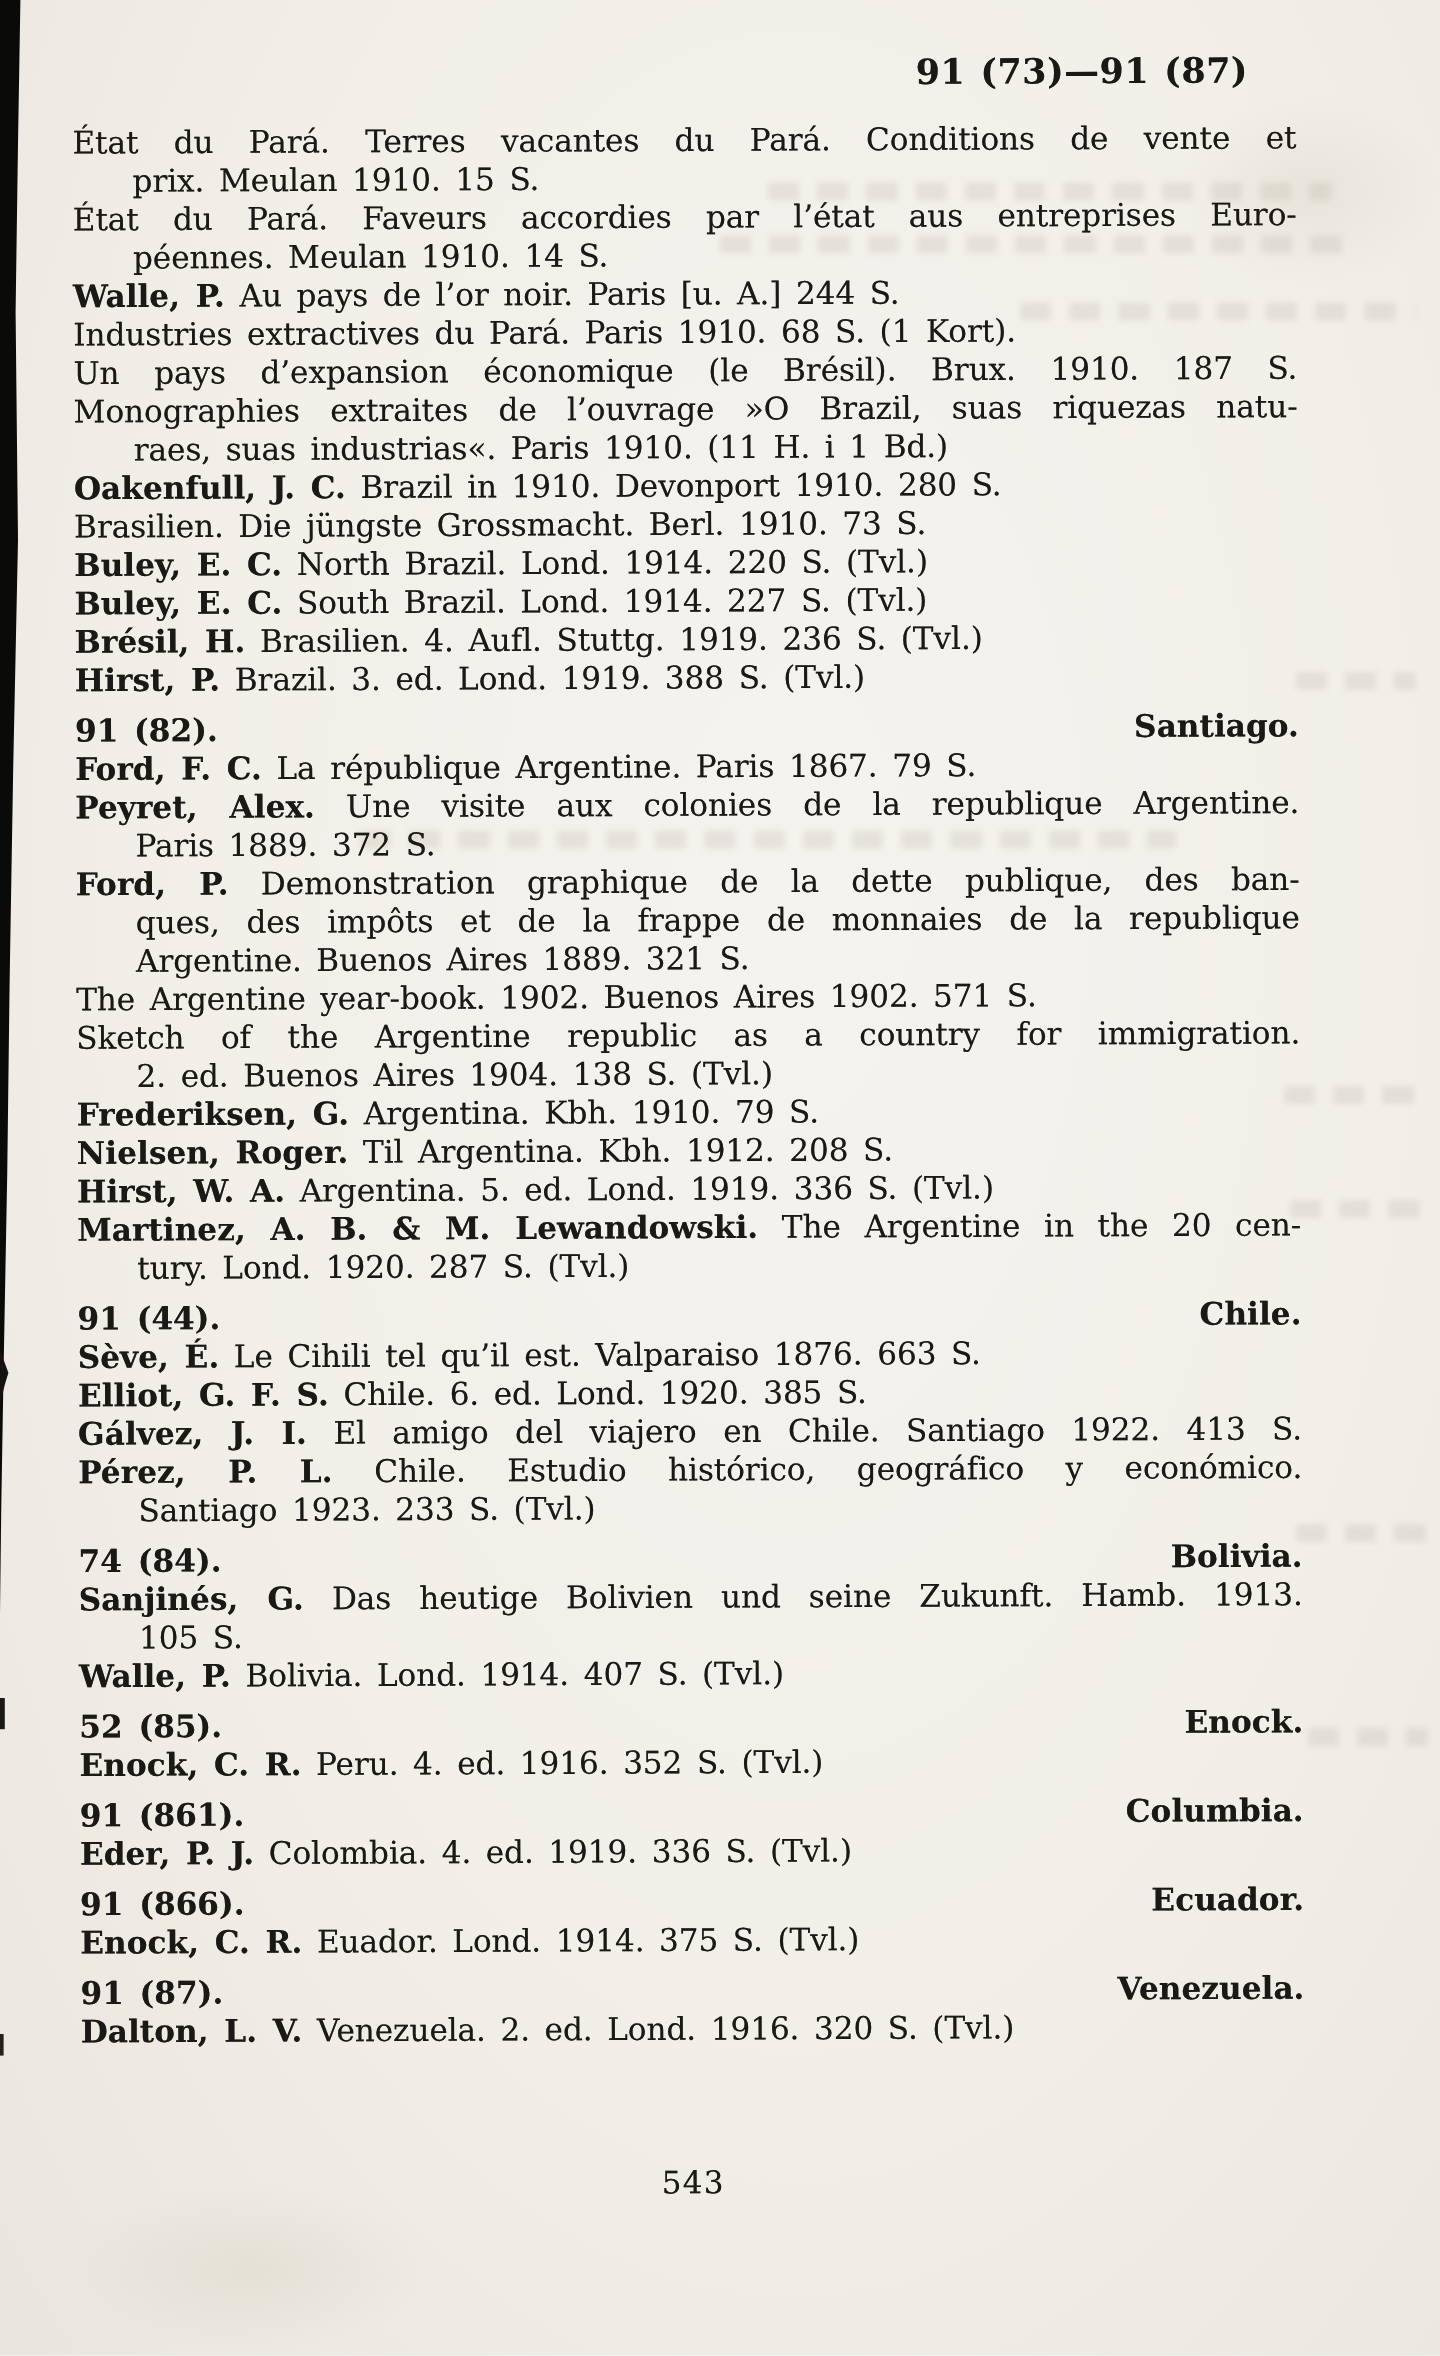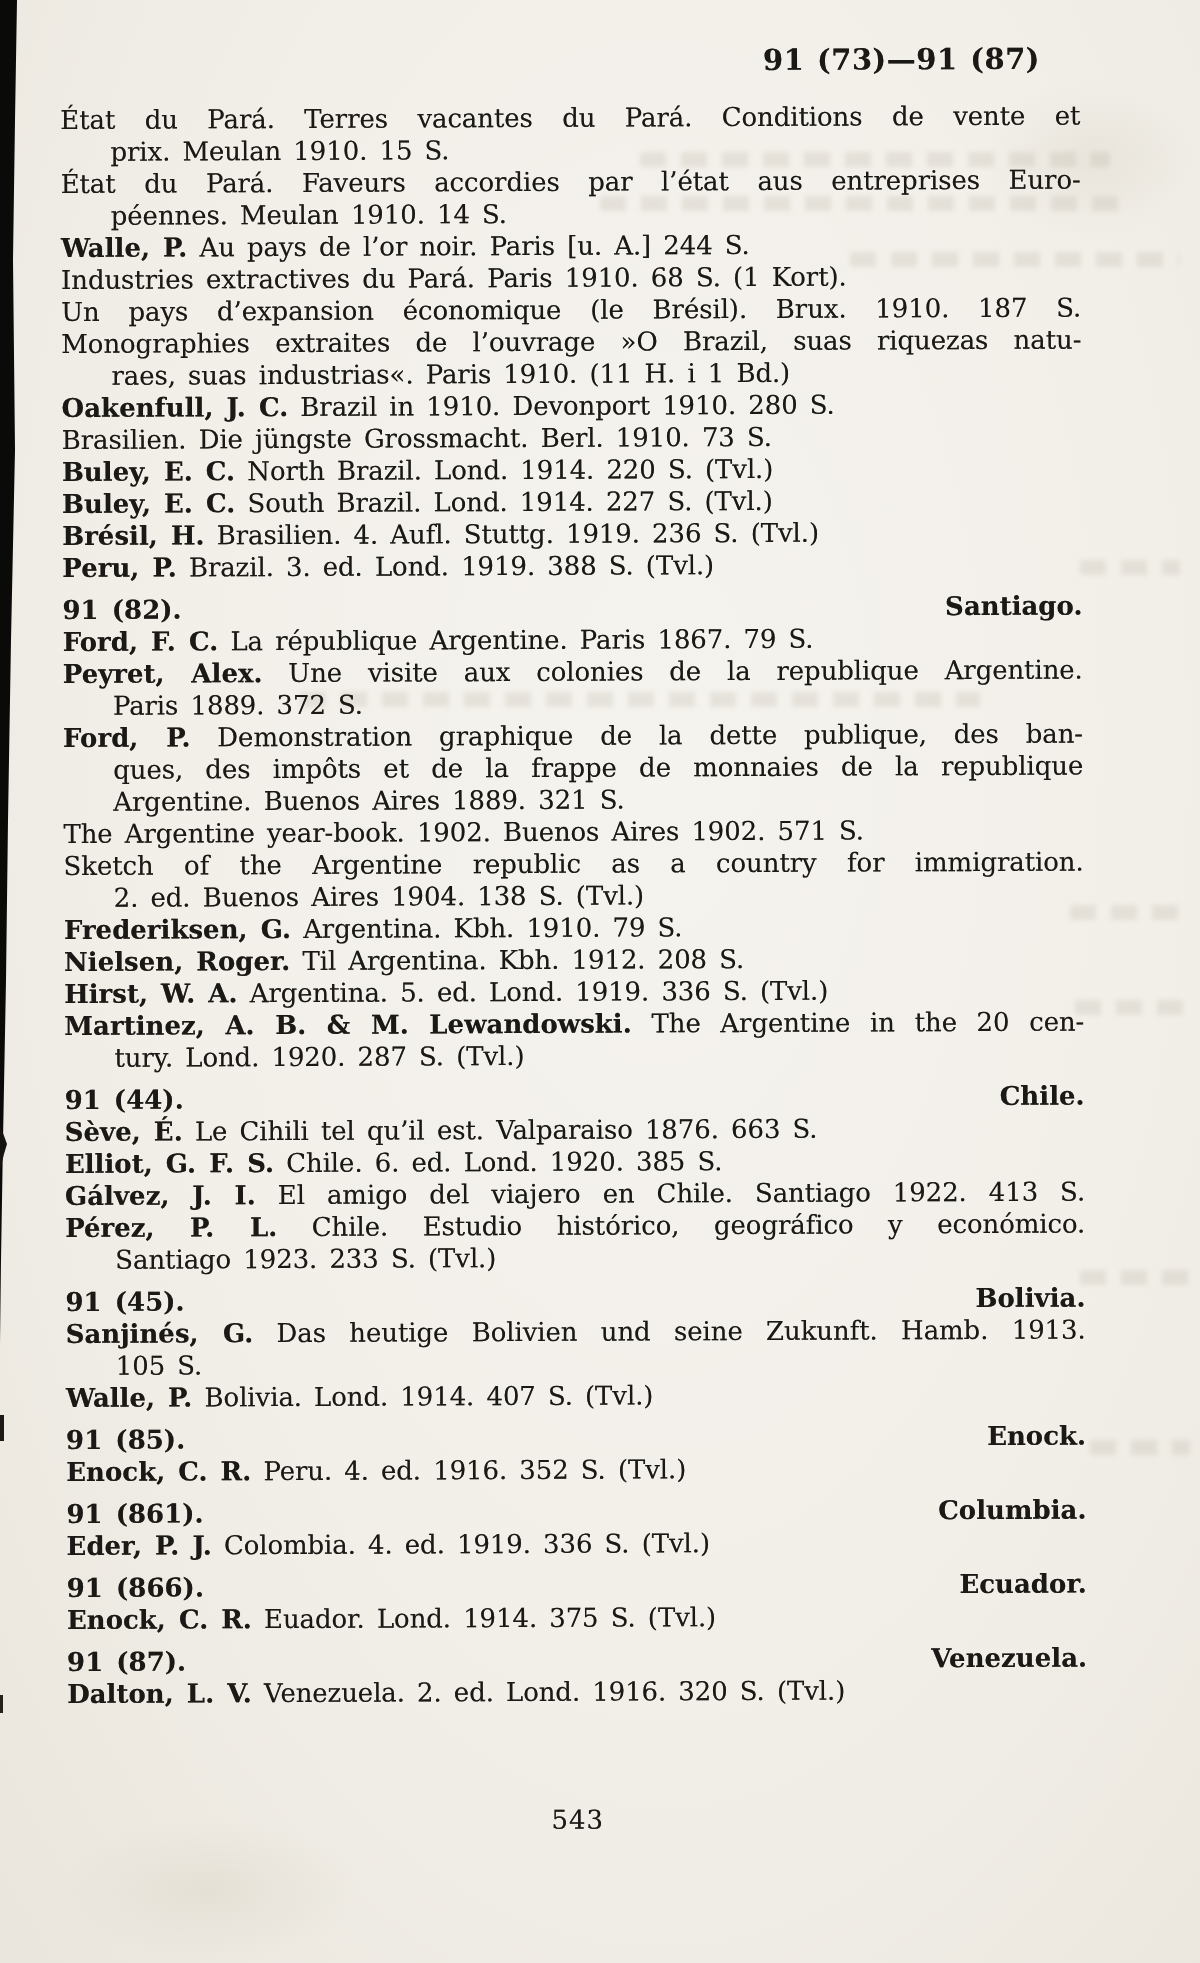--- a/index.html
+++ b/index.html
@@ -76,21 +76,21 @@
         <div class="row line"><span class="b">Walle, P.</span><span> Au pays de l’or noir. Paris [u. A.] 244 S.</span></div>
         <div class="row line"><span>Industries extractives du Pará. Paris 1910. 68 S. (1 Kort).</span></div>
         <div class="row line just"><span>Un pays d’expansion économique (le Brésil). Brux. 1910. 187 S.</span></div>
         <div class="row line just"><span>Monographies extraites de l’ouvrage »O Brazil, suas riquezas natu-</span></div>
         <div class="row line ind"><span>raes, suas industrias«. Paris 1910. (11 H. i 1 Bd.)</span></div>
         <div class="row line"><span class="b">Oakenfull, J. C.</span><span> Brazil in 1910. Devonport 1910. 280 S.</span></div>
         <div class="row line"><span>Brasilien. Die jüngste Grossmacht. Berl. 1910. 73 S.</span></div>
         <div class="row line"><span class="b">Buley, E. C.</span><span> North Brazil. Lond. 1914. 220 S. (Tvl.)</span></div>
         <div class="row line"><span class="b">Buley, E. C.</span><span> South Brazil. Lond. 1914. 227 S. (Tvl.)</span></div>
         <div class="row line"><span class="b">Brésil, H.</span><span> Brasilien. 4. Aufl. Stuttg. 1919. 236 S. (Tvl.)</span></div>
-        <div class="row line"><span class="b">Peru, P.</span><span> Brazil. 3. ed. Lond. 1919. 388 S. (Tvl.)</span></div>
+        <div class="row line"><span class="b">Hirst, P.</span><span> Brazil. 3. ed. Lond. 1919. 388 S. (Tvl.)</span></div>
         <div class="row section">
           <span class="b">91 (82).</span>
           <span class="b">Santiago.</span>
         </div>
         <div class="row line"><span class="b">Ford, F. C.</span><span> La république Argentine. Paris 1867. 79 S.</span></div>
         <div class="row line just"><span class="b">Peyret, Alex.</span><span> Une visite aux colonies de la republique Argentine.</span></div>
         <div class="row line ind"><span>Paris 1889. 372 S.</span></div>
         <div class="row line just"><span class="b">Ford, P.</span><span> Demonstration graphique de la dette publique, des ban-</span></div>
         <div class="row line ind just"><span>ques, des impôts et de la frappe de monnaies de la republique</span></div>
         <div class="row line ind"><span>Argentine. Buenos Aires 1889. 321 S.</span></div>
@@ -105,28 +105,28 @@
         <div class="row section">
           <span class="b">91 (44).</span>
           <span class="b">Chile.</span>
         </div>
         <div class="row line"><span class="b">Sève, É.</span><span> Le Cihili tel qu’il est. Valparaiso 1876. 663 S.</span></div>
         <div class="row line"><span class="b">Elliot, G. F. S.</span><span> Chile. 6. ed. Lond. 1920. 385 S.</span></div>
         <div class="row line just"><span class="b">Gálvez, J. I.</span><span> El amigo del viajero en Chile. Santiago 1922. 413 S.</span></div>
         <div class="row line just"><span class="b">Pérez, P. L.</span><span> Chile. Estudio histórico, geográfico y económico.</span></div>
         <div class="row line ind"><span>Santiago 1923. 233 S. (Tvl.)</span></div>
         <div class="row section">
-          <span class="b">91 (45).</span>
+          <span class="b">74 (84).</span>
           <span class="b">Bolivia.</span>
         </div>
         <div class="row line just"><span class="b">Sanjinés, G.</span><span> Das heutige Bolivien und seine Zukunft. Hamb. 1913.</span></div>
         <div class="row line ind"><span>105 S.</span></div>
         <div class="row line"><span class="b">Walle, P.</span><span> Bolivia. Lond. 1914. 407 S. (Tvl.)</span></div>
         <div class="row section">
-          <span class="b">91 (85).</span>
+          <span class="b">52 (85).</span>
           <span class="b">Enock.</span>
         </div>
         <div class="row line"><span class="b">Enock, C. R.</span><span> Peru. 4. ed. 1916. 352 S. (Tvl.)</span></div>
         <div class="row section">
           <span class="b">91 (861).</span>
           <span class="b">Columbia.</span>
         </div>
         <div class="row line"><span class="b">Eder, P. J.</span><span> Colombia. 4. ed. 1919. 336 S. (Tvl.)</span></div>
         <div class="row section">
           <span class="b">91 (866).</span>

